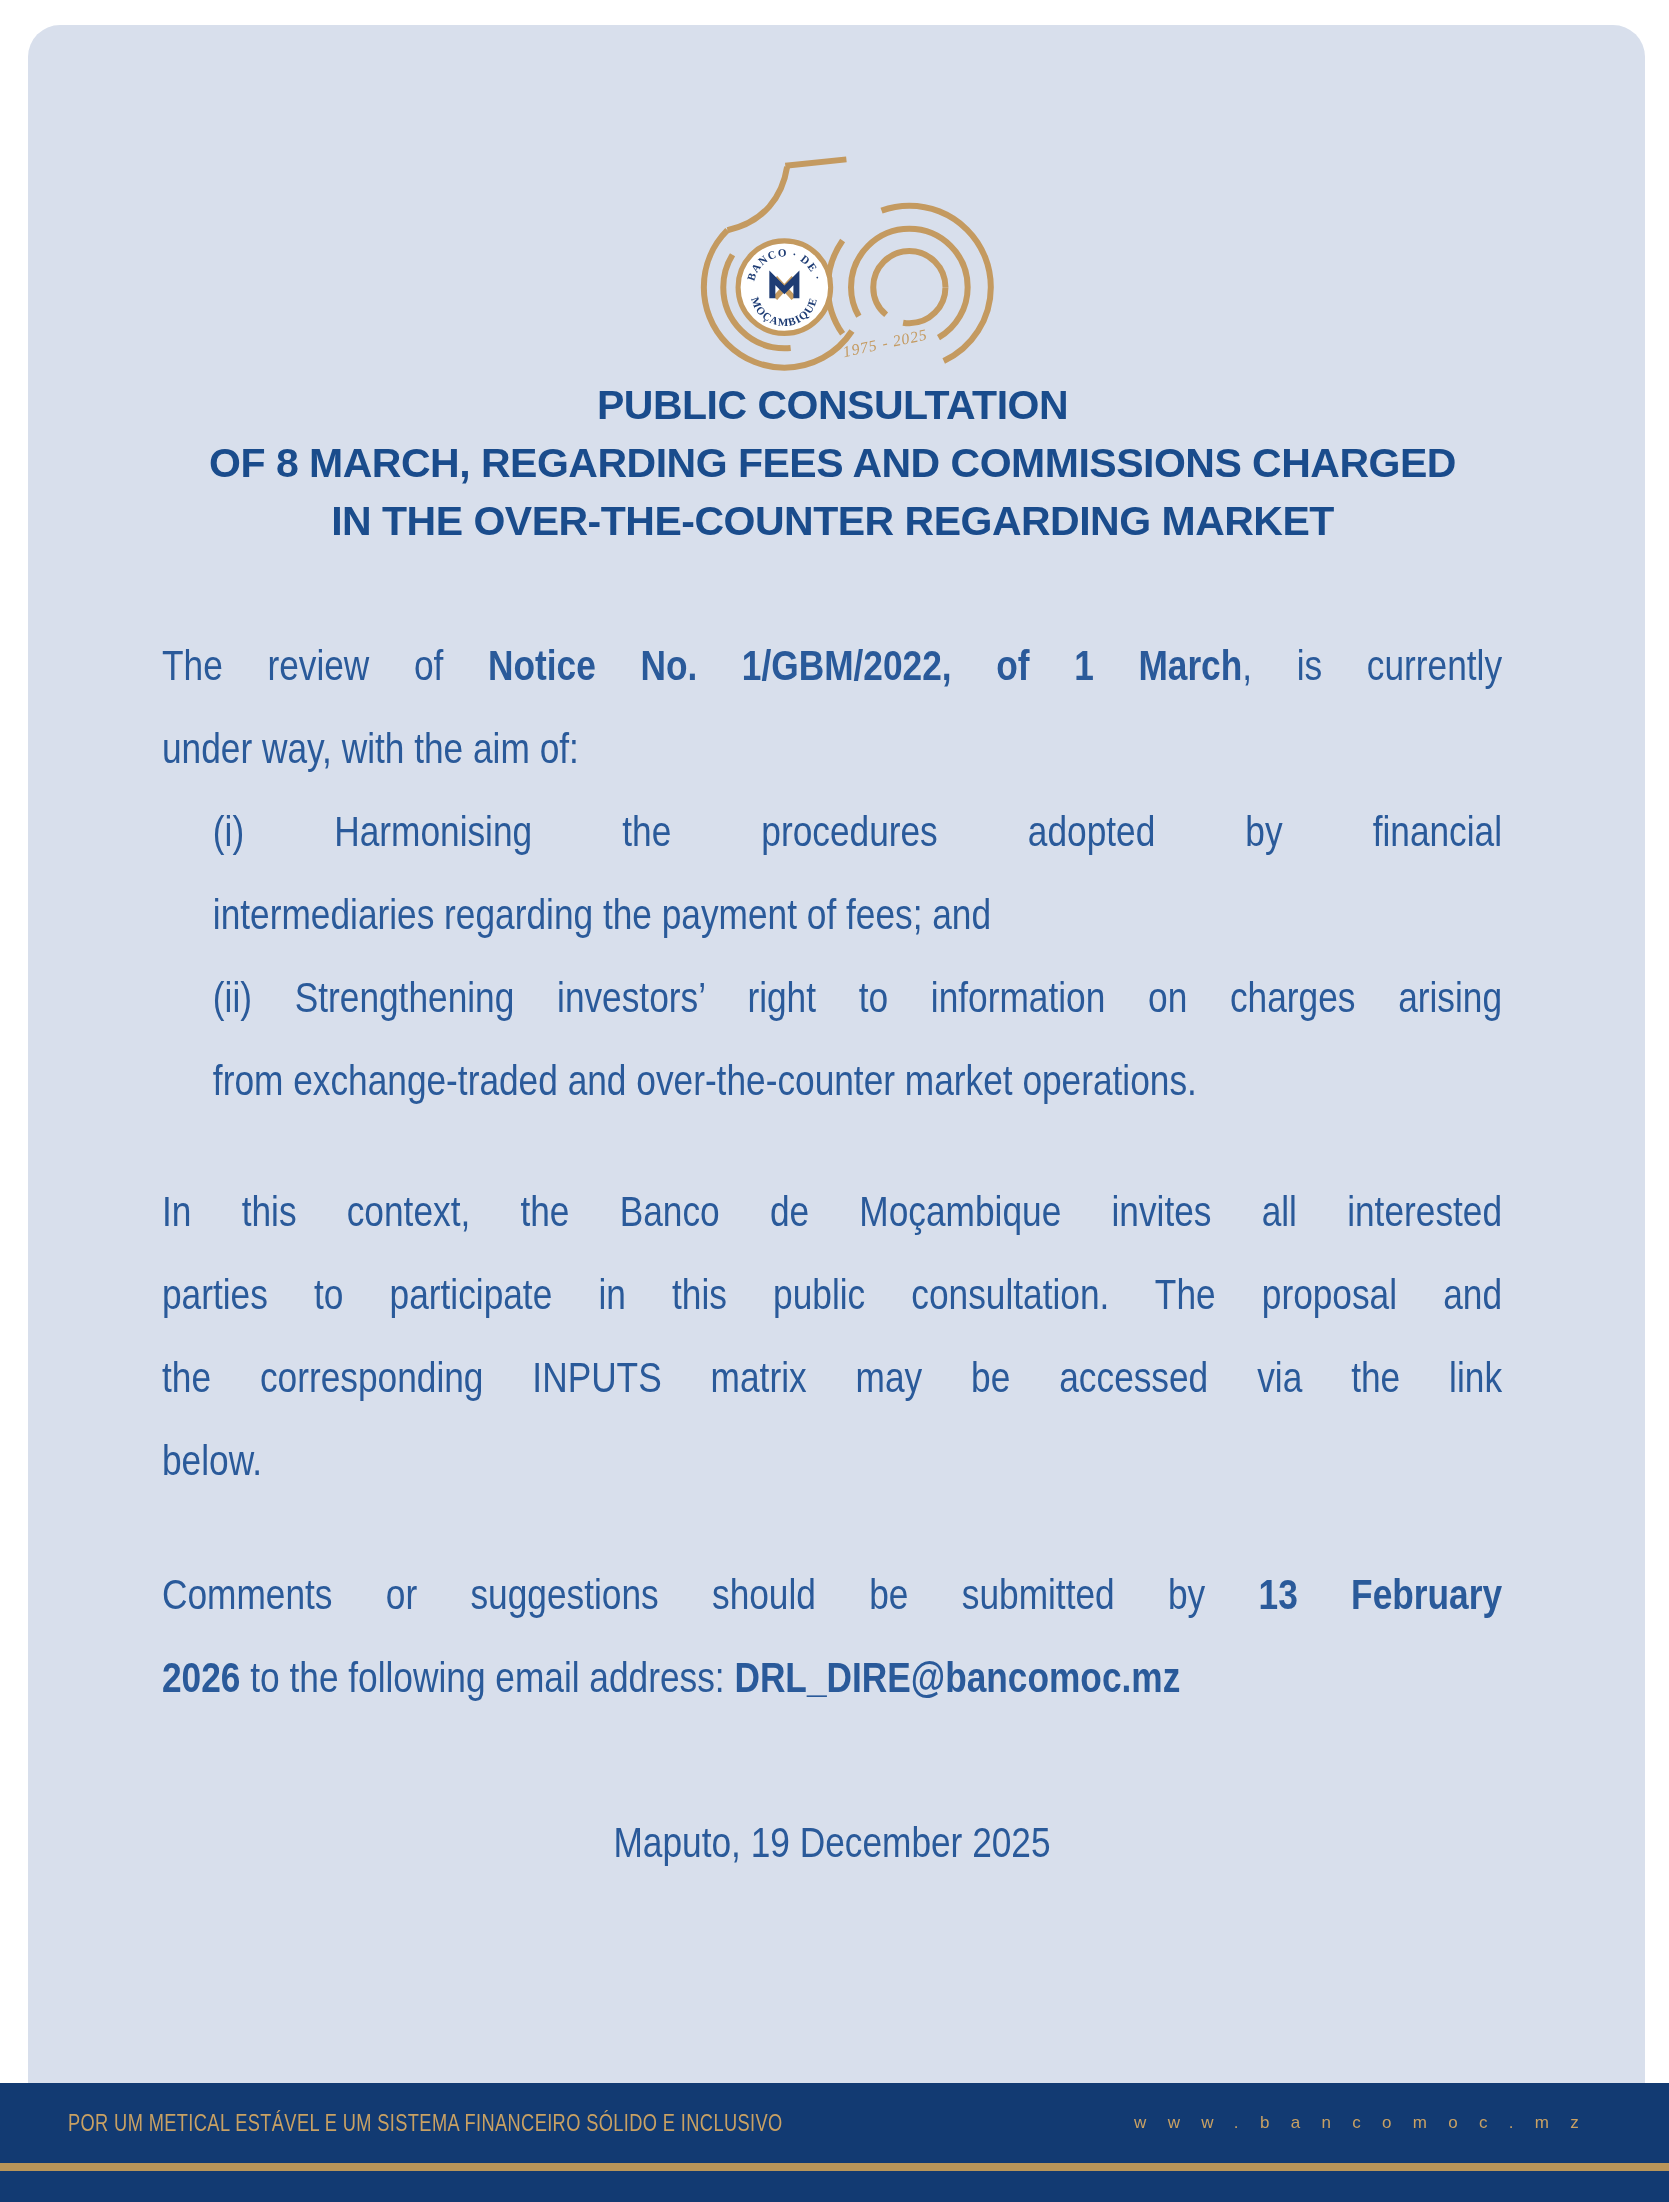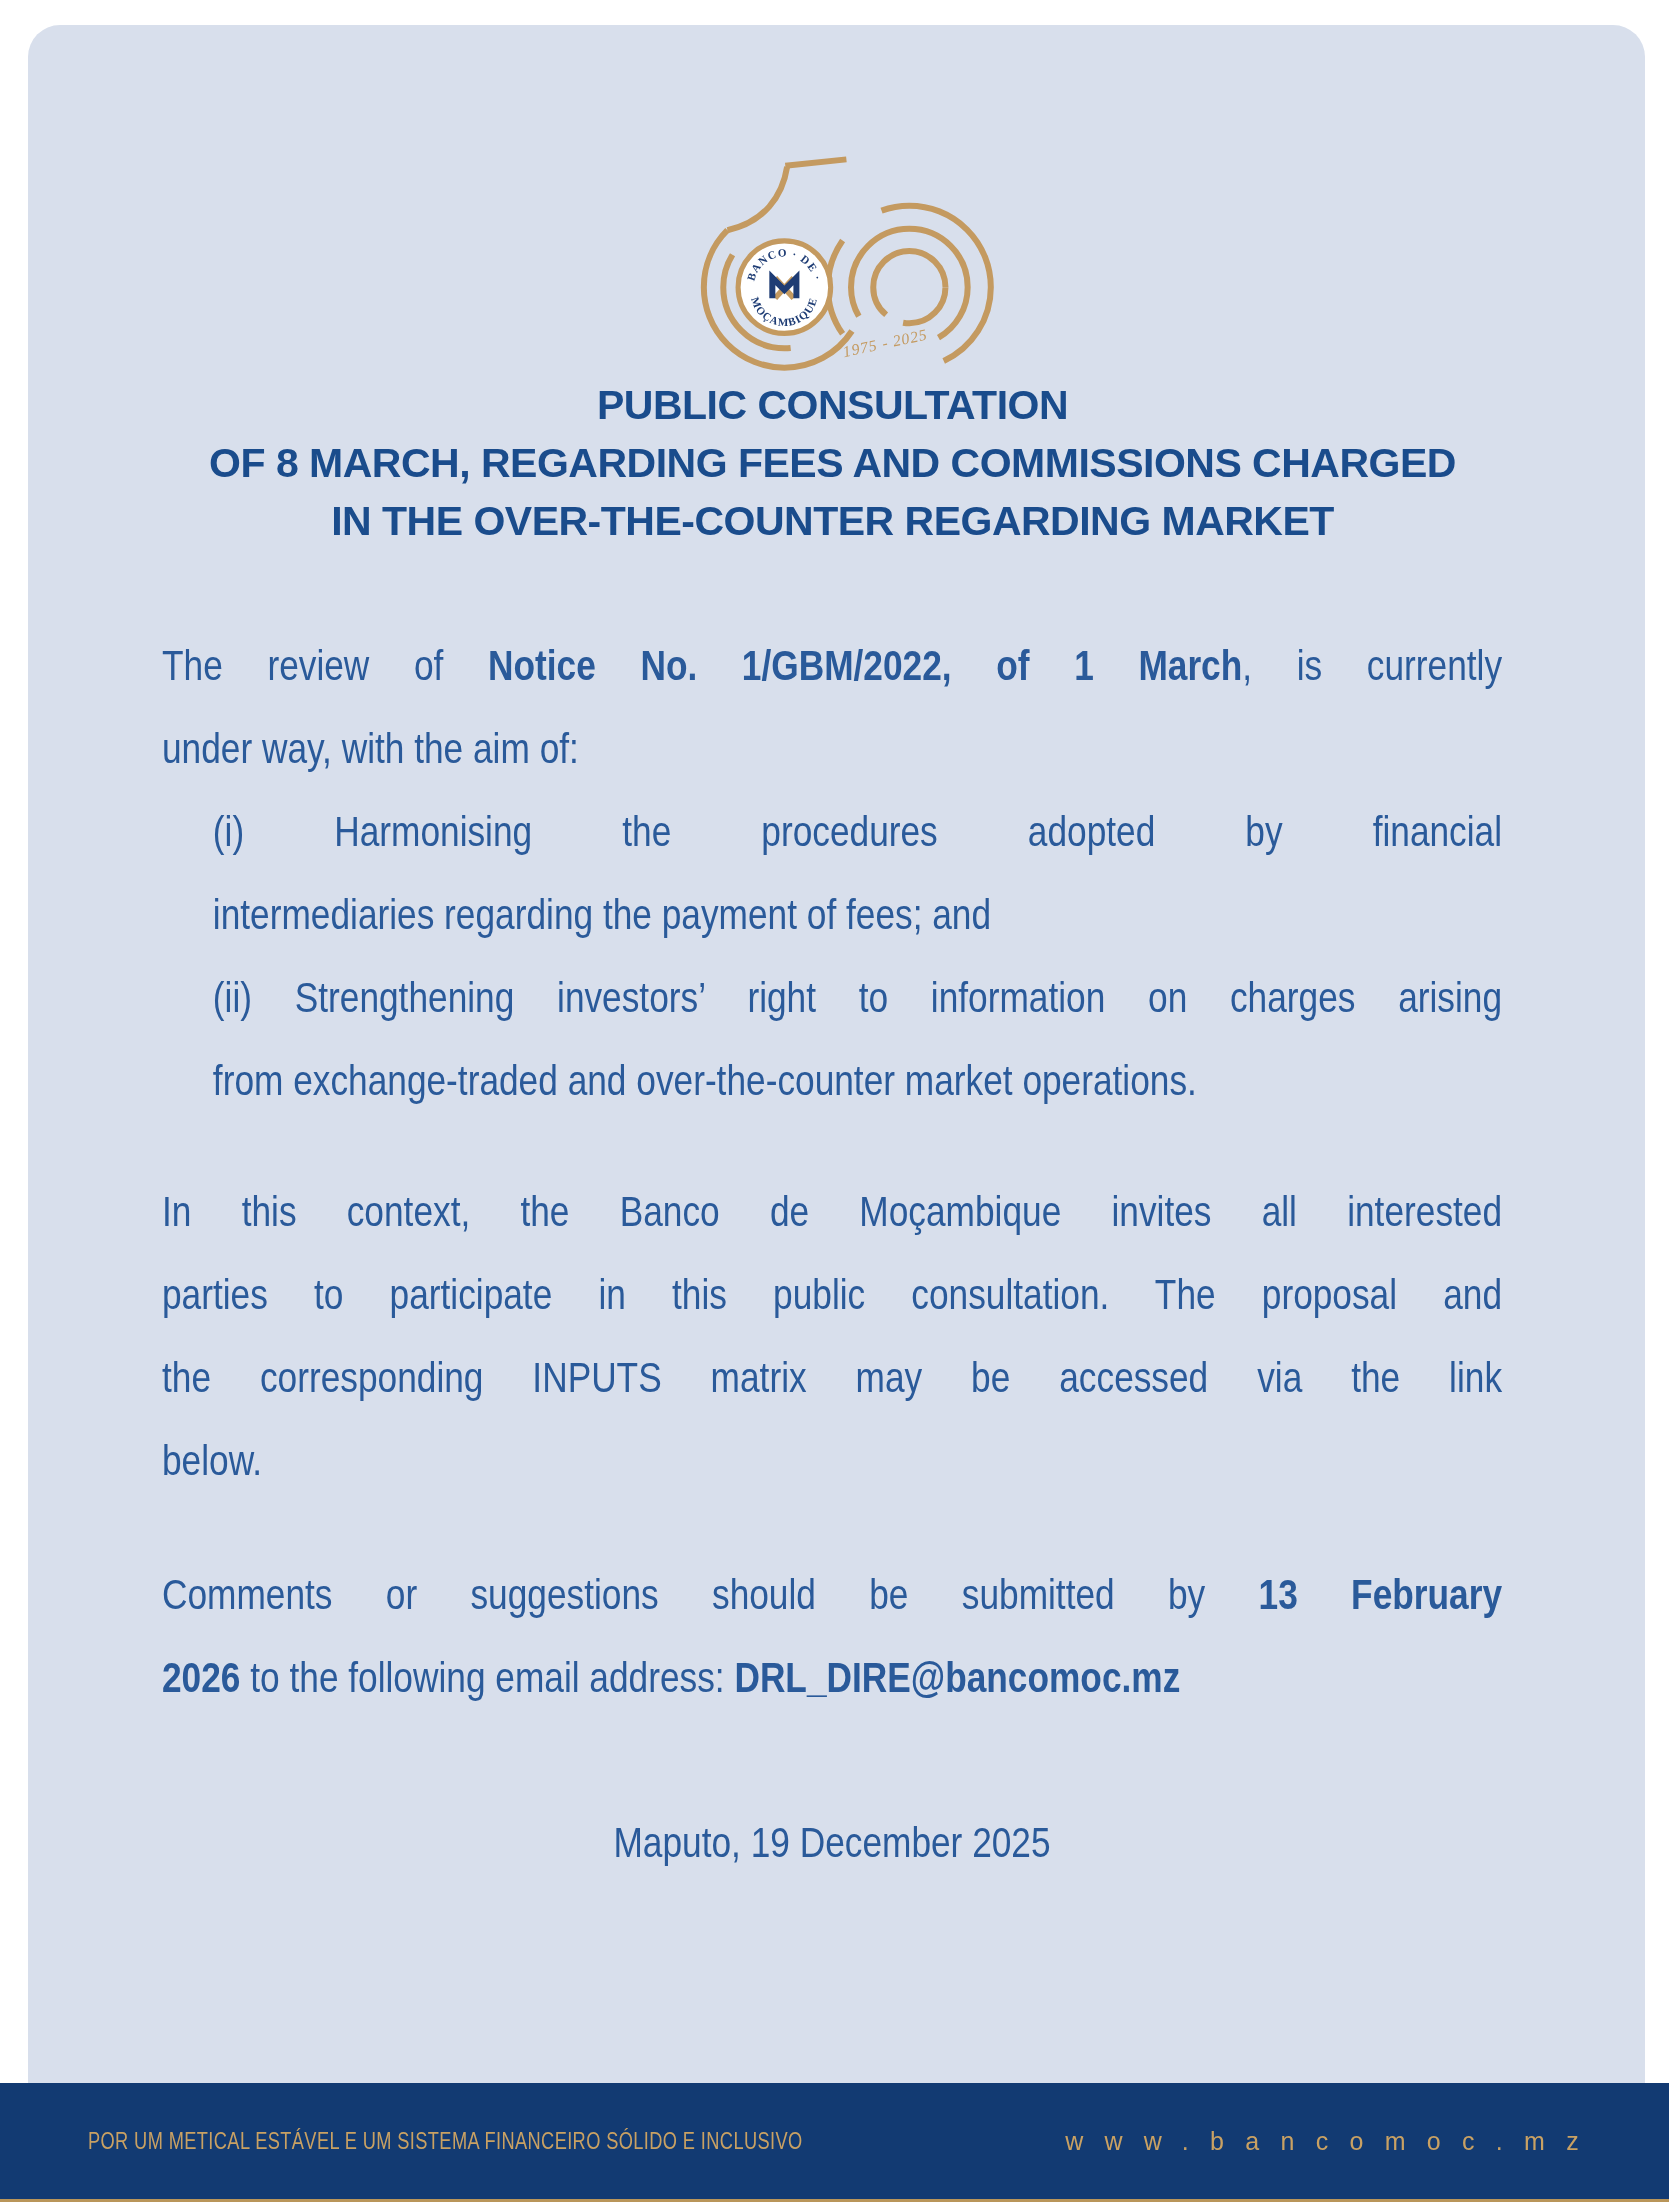--- a/index.html
+++ b/index.html
@@ -26,29 +26,29 @@
   .para:nth-child(5){margin-top:51px;}
   .tline{text-align:justify;text-align-last:left;}
   .tline.fill{text-align-last:justify;}
   .tline b{font-weight:bold;}
   .date-line{width:1634px;transform:scaleX(0.8201);transform-origin:0 0;
     margin-top:82px;color:#2A5A9A;font-size:43px;line-height:83px;text-align:center;}
   .footer{
     position:absolute;left:0;right:0;bottom:0;height:120px;background:#123A72;
   }
   .footer-row{
-    height:116px;display:flex;align-items:center;justify-content:space-between;
-    padding:0 70px 0 88px;
+    height:80px;display:flex;align-items:center;justify-content:space-between;
+    padding:0 70px 0 68px;
   }
   .footer-slogan{
     color:#C9A163;font-size:24px;letter-spacing:0.5px;white-space:nowrap;
     display:inline-block;transform:scaleX(0.76);transform-origin:left center;
   }
   .footer-website{
-    color:#C9A163;font-size:25px;letter-spacing:21.3px;white-space:nowrap;
+    color:#C9A163;font-size:17px;letter-spacing:21.3px;white-space:nowrap;
   }
   .gold-rule{height:8.3px;background:#B99559;width:100%;}
 </style>
 </head>
 <body>
 
 <div class="card">
   <div class="content">
 
     <svg class="logo" width="315" height="237" viewBox="55 0 340 256">

